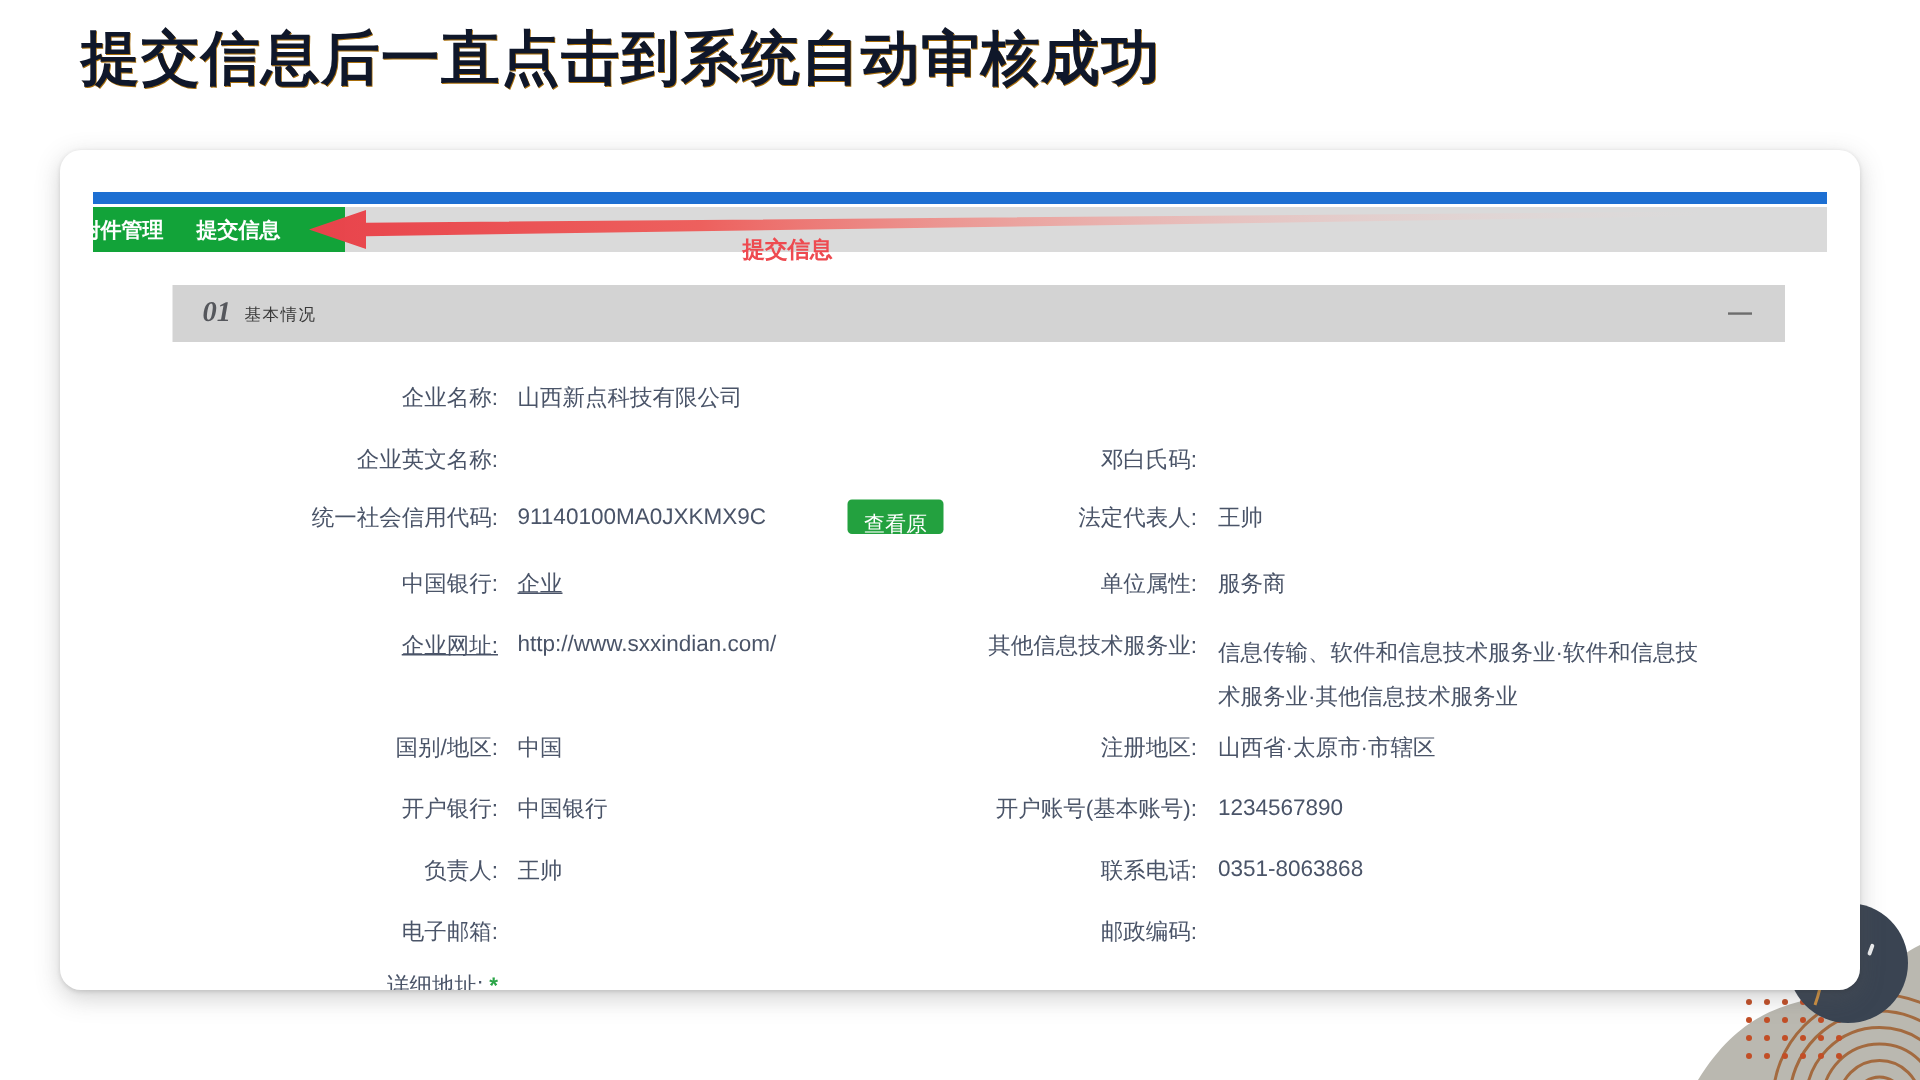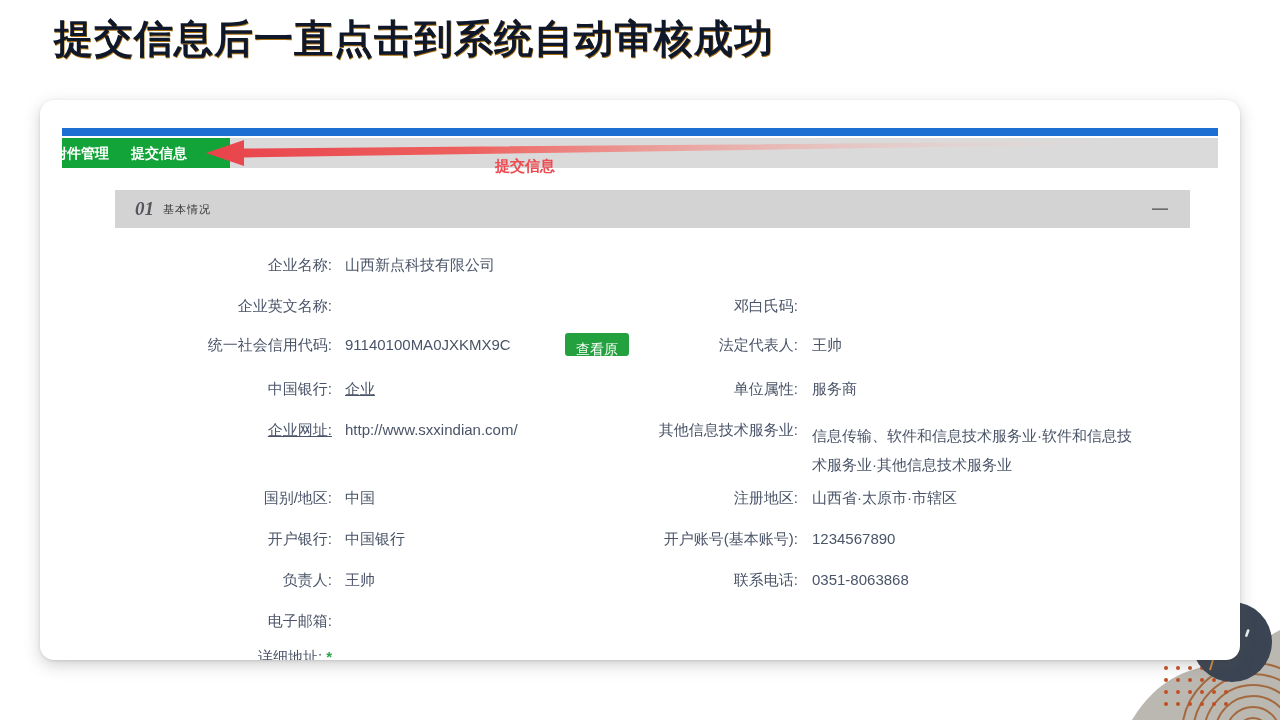--- a/index.html
+++ b/index.html
@@ -187,19 +187,20 @@
         <span class="rval">1234567890</span>
       </div>
       <div class="frow" style="top: 471px;">
         <span class="lbl">负责人:</span>
         <span class="val">王帅</span>
         <span class="rlbl">联系电话:</span>
         <span class="rval">0351-8063868</span>
       </div>
       <div class="frow" style="top: 512px;">
         <span class="lbl">电子邮箱:</span>
+        <span class="rlbl">邮政编码:</span>
       </div>
       <div class="frow" style="top: 548px;">
         <span class="lbl">详细地址:<span class="req">*</span></span>
       </div>
     </div>
 
 </div>
 
 </body></html>

